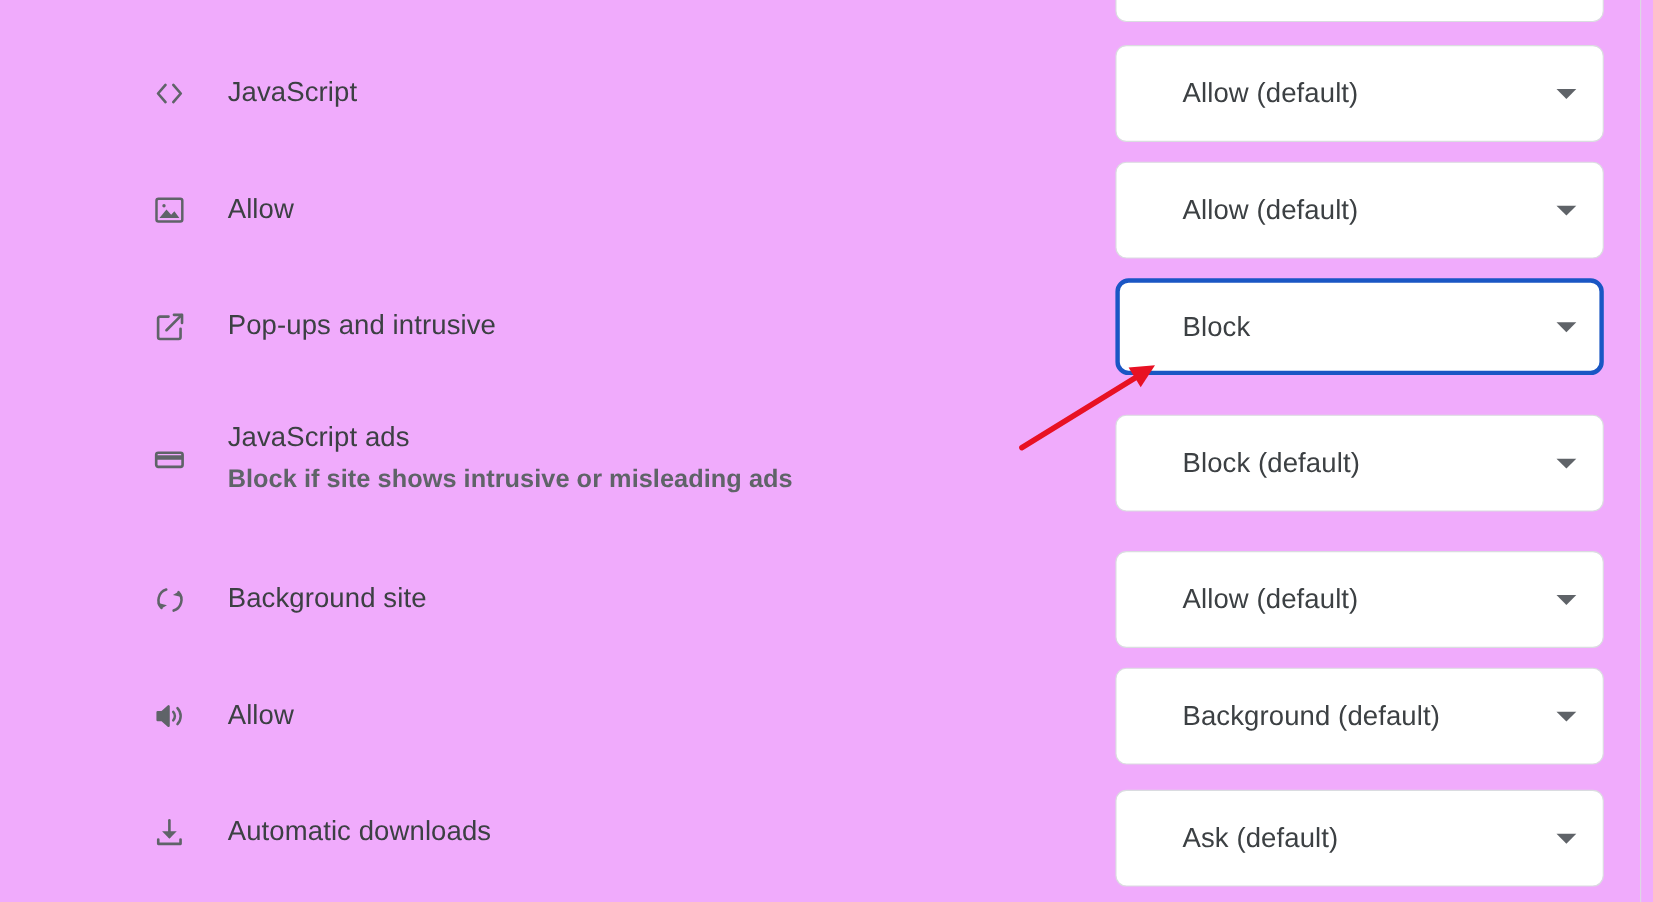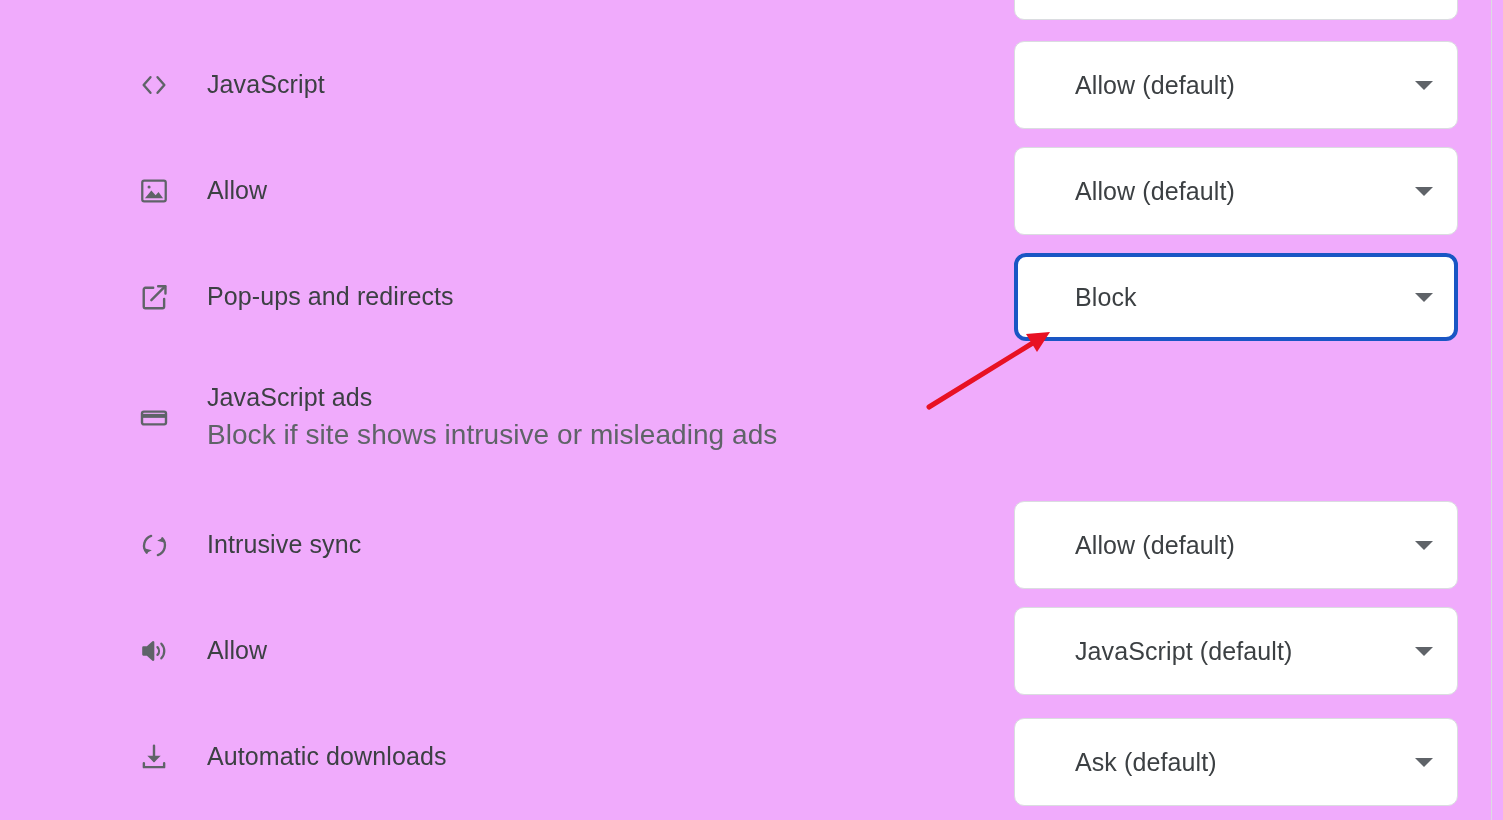--- a/index.html
+++ b/index.html
@@ -56,24 +56,24 @@
   }
   .row-title {
     font-size: 25px;
     line-height: 34px;
     color: #3c4043;
     font-weight: 400;
     letter-spacing: 0.1px;
     white-space: nowrap;
   }
   .row-sub {
-    font-size: 28px;
+    font-size: 23px;
     line-height: 34px;
     color: #5f6368;
-    font-weight: 400;
+    font-weight: 700;
     letter-spacing: 0.05px;
     white-space: nowrap;
     margin-top: 4px;
   }
 
   
   .dropdown {
     position: absolute;
     left: 1014px;
     width: 444px;
@@ -166,73 +166,77 @@
 
   <div class="row" style="top:279px;">
     <div class="row-icon">
       <svg width="32" height="32" viewBox="0 0 24 24" fill="none" stroke="#5f6368" stroke-width="1.8" stroke-linecap="round" stroke-linejoin="round">
         <path d="M19.6 13.4 V19.1 a1.3 1.3 0 0 1 -1.3 1.3 H5.6 a1.3 1.3 0 0 1 -1.3 -1.3 V6.4 a1.3 1.3 0 0 1 1.3 -1.3 h5.8"></path>
         <polyline points="15.1,3.9 20.6,3.9 20.6,9.4"></polyline>
         <line x1="10.0" y1="14.4" x2="20.3" y2="4.1"></line>
       </svg>
     </div>
     <div class="row-text">
-      <div class="row-title">Pop-ups and redirects</div>
+      <div class="row-title">Pop-ups and intrusive</div>
     </div>
   </div>
   <div class="dropdown focused" style="top:253px;">
     <span class="dropdown-value" style="left:20px;">Block</span>
     <span class="dropdown-caret" style="right:21px;"></span>
   </div>
 
   <div class="row" style="top:380px;">
     <div class="row-icon" style="top:20px;">
       <svg width="32" height="32" viewBox="0 0 24 24" fill="none" stroke="#5f6368" stroke-width="1.8" stroke-linejoin="round">
         <rect x="3.0" y="7.2" width="18" height="9.6" rx="1.4"></rect>
         <path d="M3.0 10.4 H21.0" stroke-width="3.0"></path>
       </svg>
     </div>
     <div class="row-text">
       <div class="row-title">JavaScript ads</div>
       <div class="row-sub">Block if site shows intrusive or misleading ads</div>
     </div>
   </div>
+  <div class="dropdown" style="top:377px;">
+    <span class="dropdown-value">Block (default)</span>
+    <span class="dropdown-caret"></span>
+  </div>
 
   <div class="row" style="top:527px;">
     <div class="row-icon">
       <svg width="31" height="31" viewBox="0 0 24 24" fill="none" stroke="#5f6368" stroke-width="1.8" stroke-linecap="round" stroke-linejoin="round">
         <path d="M9.4 4.6 A8 8 0 0 0 6.0 17.6"></path>
         <polyline points="3.1,13.9 6.0,17.9 9.9,15.6" fill="#5f6368" stroke="none"></polyline>
         <path d="M14.6 19.4 A8 8 0 0 0 18.0 6.4"></path>
         <polyline points="20.9,10.1 18.0,6.1 14.1,8.4" fill="#5f6368" stroke="none"></polyline>
       </svg>
     </div>
     <div class="row-text">
-      <div class="row-title">Intrusive sync</div>
+      <div class="row-title">Background site</div>
     </div>
   </div>
   <div class="dropdown" style="top:501px;">
     <span class="dropdown-value">Allow (default)</span>
     <span class="dropdown-caret"></span>
   </div>
 
   <div class="row" style="top:633px;">
     <div class="row-icon">
       <svg width="32" height="32" viewBox="0 0 24 24" fill="none" stroke="#5f6368" stroke-width="1.7" stroke-linecap="round" stroke-linejoin="round">
         <path d="M4.0 9.3 H7.0 L11.4 5.4 V18.6 L7.0 14.7 H4.0 Z" fill="#5f6368" stroke="#5f6368"></path>
         <path d="M14.6 9.1 a4.2 4.2 0 0 1 0 5.8"></path>
         <path d="M17.5 6.5 a8 8 0 0 1 0 11.0"></path>
       </svg>
     </div>
     <div class="row-text">
       <div class="row-title">Allow</div>
     </div>
   </div>
   <div class="dropdown" style="top:607px;">
-    <span class="dropdown-value">JavaScript (default)</span>
+    <span class="dropdown-value">Background (default)</span>
     <span class="dropdown-caret"></span>
   </div>
 
   <div class="row" style="top:739px;">
     <div class="row-icon">
       <svg width="32" height="32" viewBox="0 0 24 24" fill="none" stroke="#5f6368" stroke-width="1.8" stroke-linecap="round" stroke-linejoin="round">
         <line x1="12" y1="3.6" x2="12" y2="14.6"></line>
         <polyline points="7.0,11.0 12,16.2 17.0,11.0" fill="#5f6368" stroke="none"></polyline>
         <polyline points="4.4,16.6 4.4,19.6 19.6,19.6 19.6,16.6"></polyline>
       </svg>

